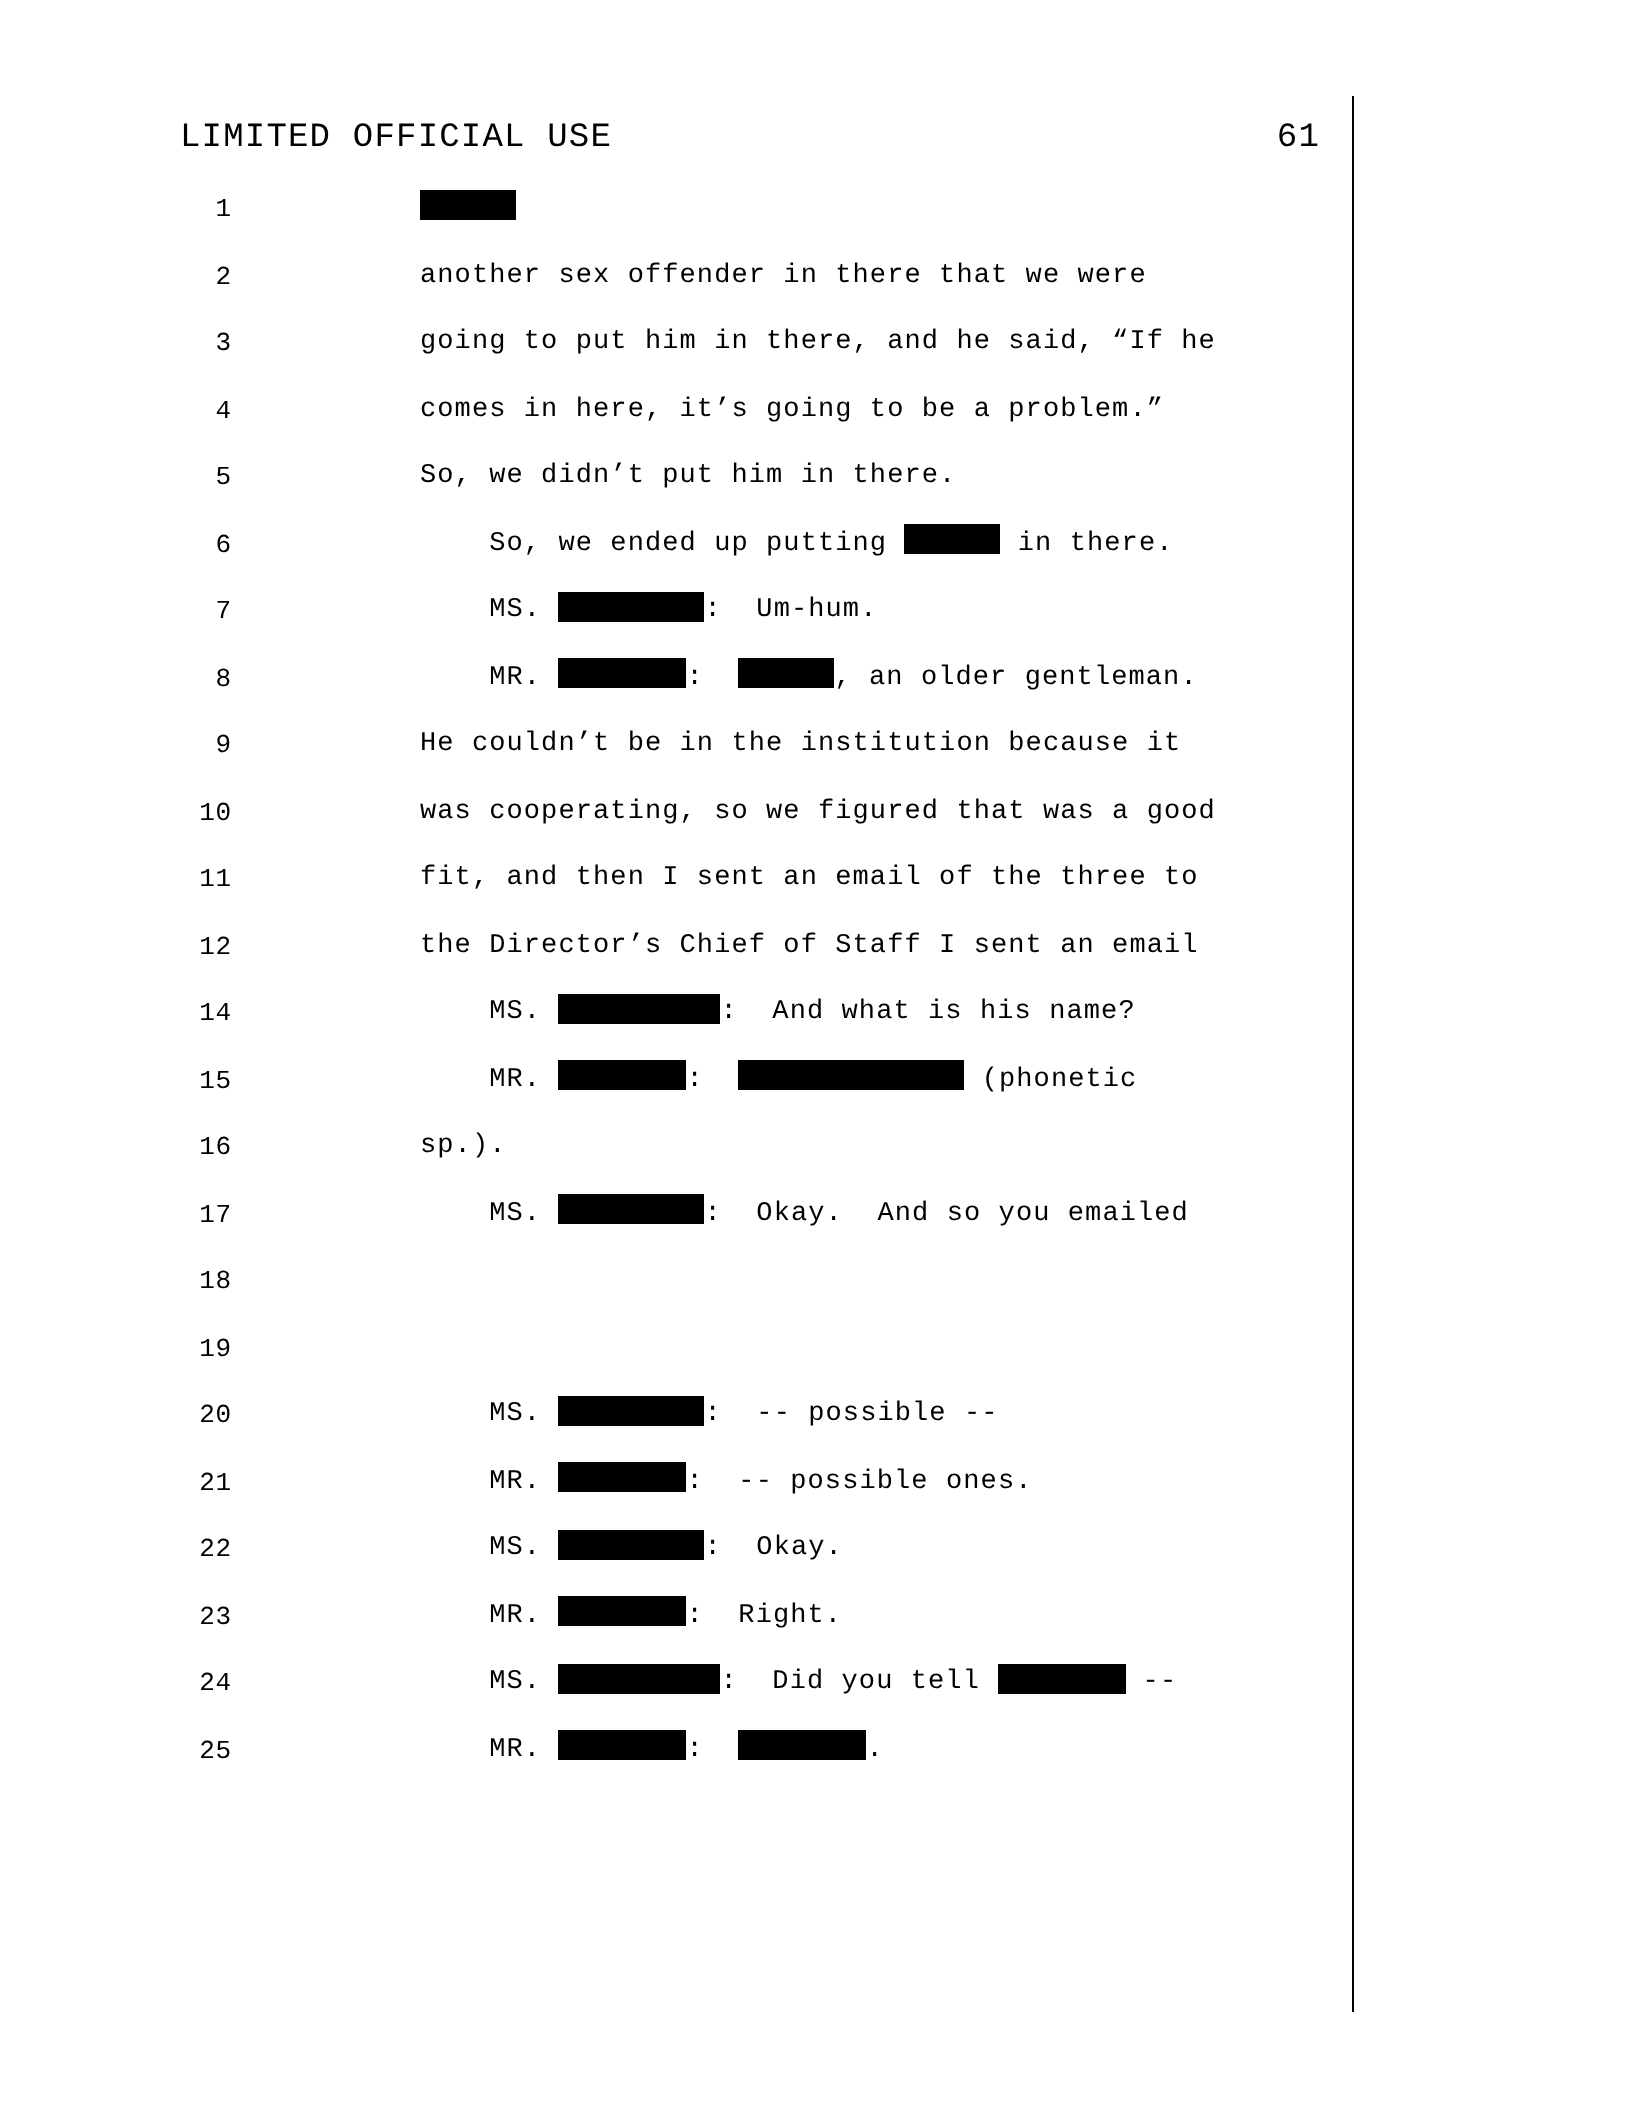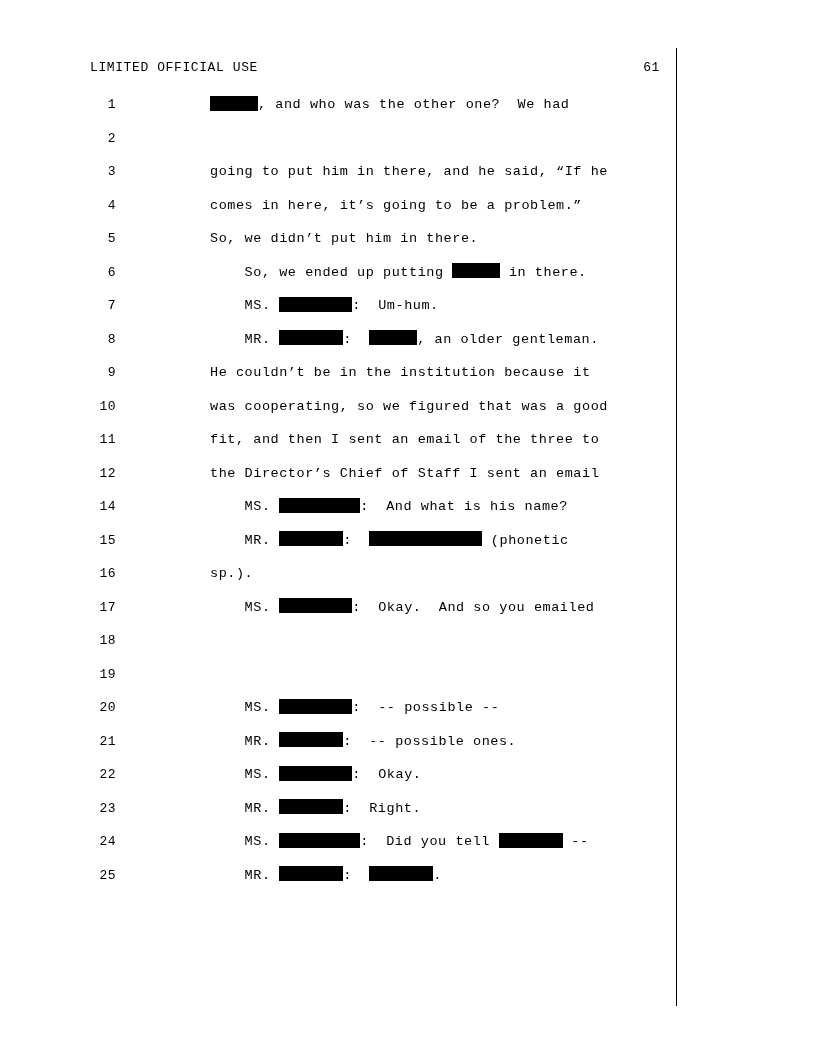--- a/index.html
+++ b/index.html
@@ -32,21 +32,21 @@
     width: 1px;
     height: 958px;
     background: #000000;
   }
 
   .header {
     position: absolute;
     left: 90px;
     top: 60px;
     width: 570px;
-    font-size: 13px;
+    font-size: 17px;
     letter-spacing: 0.6px;
     white-space: nowrap;
   }
   .header .hdr-left {
     float: left;
   }
   .header .hdr-right {
     float: right;
     margin-left: 22px;
   }
@@ -98,22 +98,22 @@
 <div class="page">
 
   <div class="header">
     <span class="hdr-left">LIMITED OFFICIAL USE</span>
     <span class="hdr-right">61</span>
   </div>
 
   <div class="vrule"></div>
 
   <div class="lines" id="lines">
-      <div class="line"><span class="num">1</span><span class="txt"><span class="redact" style="width: 48px;"></span><span>, and who was the other one?  We had</span></span></div>
-      <div class="line"><span class="num">2</span></div>
+      <div class="line"><span class="num">1</span><span class="txt"><span class="redact" style="width: 48px;"></span></span></div>
+      <div class="line"><span class="num">2</span><span class="txt"><span>another sex offender in there that we were</span></span></div>
       <div class="line"><span class="num">3</span><span class="txt"><span>going to put him in there, and he said, “If he</span></span></div>
       <div class="line"><span class="num">4</span><span class="txt"><span>comes in here, it’s going to be a problem.”</span></span></div>
       <div class="line"><span class="num">5</span><span class="txt"><span>So, we didn’t put him in there.</span></span></div>
       <div class="line"><span class="num">6</span><span class="txt"><span>    So, we ended up putting </span><span class="redact" style="width: 48px;"></span><span> in there.</span></span></div>
       <div class="line"><span class="num">7</span><span class="txt"><span>    MS. </span><span class="redact" style="width: 73px;"></span><span>:  Um-hum.</span></span></div>
       <div class="line"><span class="num">8</span><span class="txt"><span>    MR. </span><span class="redact" style="width: 64px;"></span><span>:  </span><span class="redact" style="width: 48px;"></span><span>, an older gentleman.</span></span></div>
       <div class="line"><span class="num">9</span><span class="txt"><span>He couldn’t be in the institution because it</span></span></div>
       <div class="line"><span class="num">10</span><span class="txt"><span>was cooperating, so we figured that was a good</span></span></div>
       <div class="line"><span class="num">11</span><span class="txt"><span>fit, and then I sent an email of the three to</span></span></div>
       <div class="line"><span class="num">12</span><span class="txt"><span>the Director’s Chief of Staff I sent an email</span></span></div>

